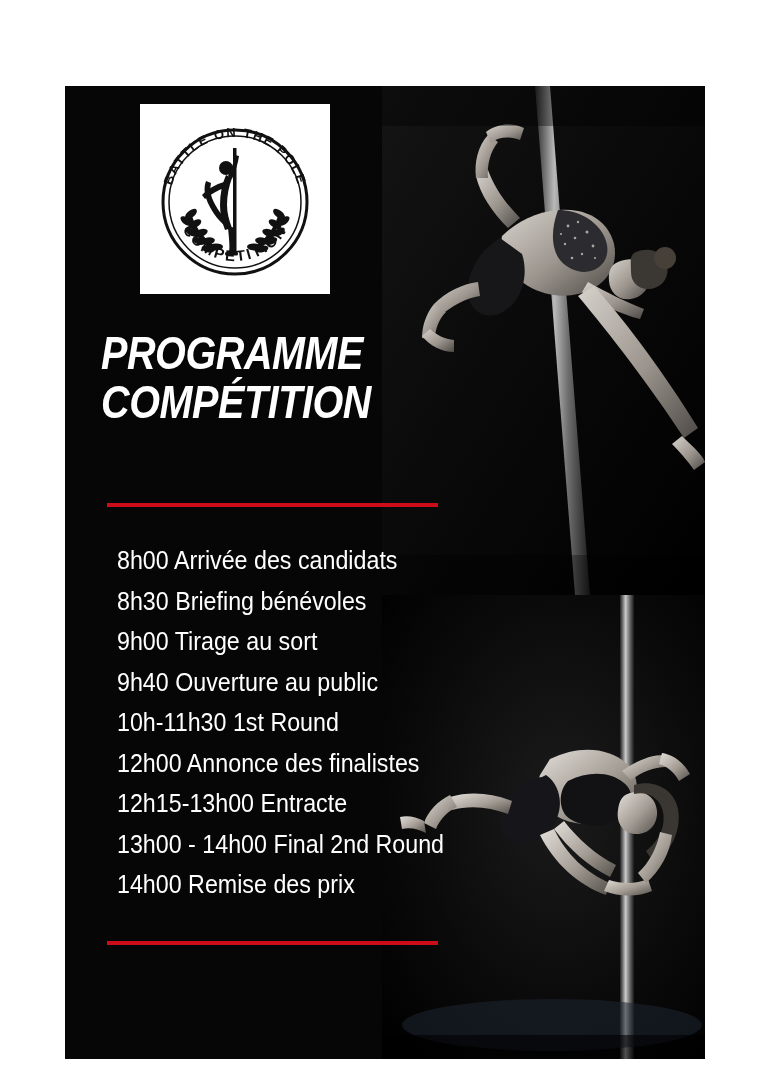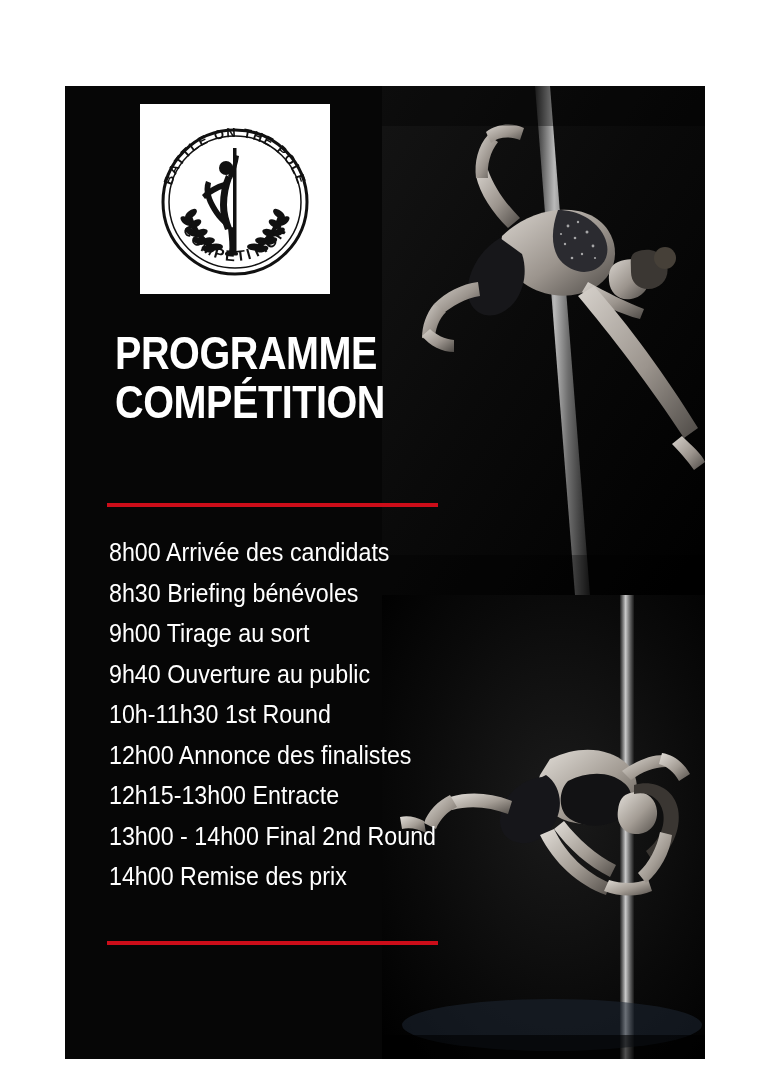--- a/index.html
+++ b/index.html
@@ -62,23 +62,24 @@
     bottom: 0;
     width: 323px;
     height: 464px;
     overflow: hidden;
     background: #020202;
   }
 
   
   .heading-wrap {
     position: absolute;
-    left: 50px;
+    left: 36px;
     top: 245px;
     width: 340px;
+    font-style: italic;
   }
   .heading {
     color: #ffffff;
     font-family: "Liberation Sans", sans-serif;
     font-weight: bold;
     font-size: 46px;
     line-height: 0.98;
     letter-spacing: -0.5px;
     margin: 0;
     transform: scaleX(0.86);
@@ -97,21 +98,21 @@
   }
   .rule.top { top: 417px; }
   .rule.bottom { top: 855px; }
 
   
   .schedule {
     position: absolute;
     left: 40px;
     top: 450px;
     width: 390px;
-    margin: 4px;
+    margin: 12px;
     padding: 0;
     list-style: none;
   }
   .schedule li {
     color: #ffffff;
     font-family: "Liberation Sans", sans-serif;
     font-size: 25px;
     line-height: 1.0;
     margin-bottom: 15.5px;
     white-space: nowrap;

